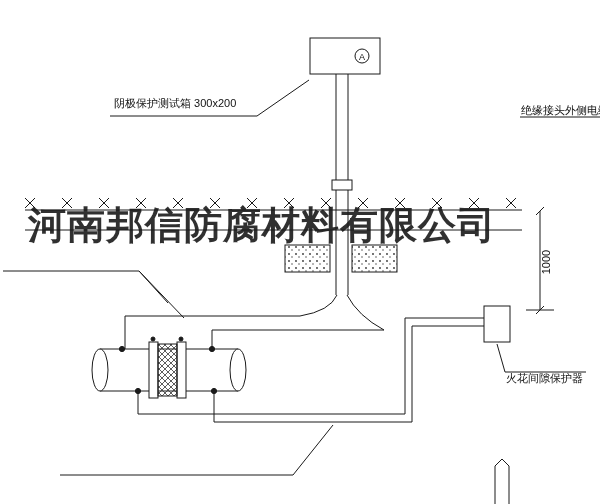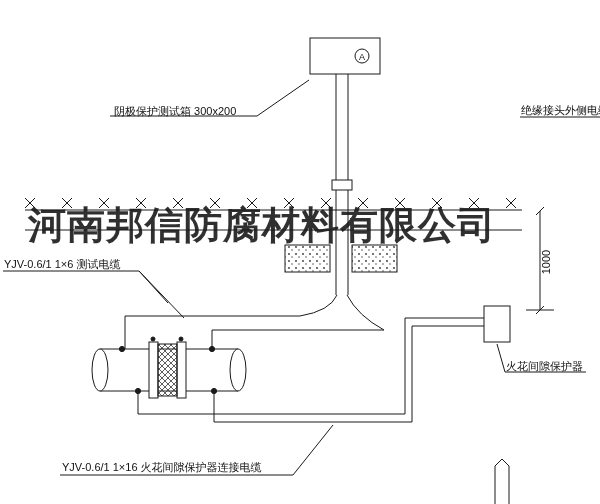--- a/index.html
+++ b/index.html
@@ -123,25 +123,23 @@
         <line x1="509" y1="466" x2="509" y2="504"></line>
         <line x1="495" y1="466" x2="502" y2="459"></line>
         <line x1="509" y1="466" x2="502" y2="459"></line>
       </g>
     </g>
 
     <text x="362" y="59.5" font-size="9" text-anchor="middle" fill="#111">A</text>
     <text x="550" y="262" font-size="11" text-anchor="middle" fill="#111" transform="rotate(-90 550 262)">1000</text>
   </svg>
 
-  <div class="label" style="left:114px;top:105px;">阴极保护测试箱 300x200</div>
+  <div class="label" style="left:114px;top:97px;">阴极保护测试箱 300x200</div>
 
   <div class="label" style="left:521px;top:104px;">绝缘接头外侧电缆</div>
 
-  <div class="label" style="left:4px;top:258px;">YJV-0.6/1  1×6  测试电缆</div>
 
-  <div class="label" style="left:506px;top:360px;">火花间隙保护器</div>
+  <div class="label" style="left:506px;top:372px;">火花间隙保护器</div>
 
-  <div class="label" style="left:62px;top:461px;">YJV-0.6/1  1×16  火花间隙保护器连接电缆</div>
 
   <div class="watermark">河南邦信防腐材料有限公司</div>
 
 </div>
 
 </body></html>

